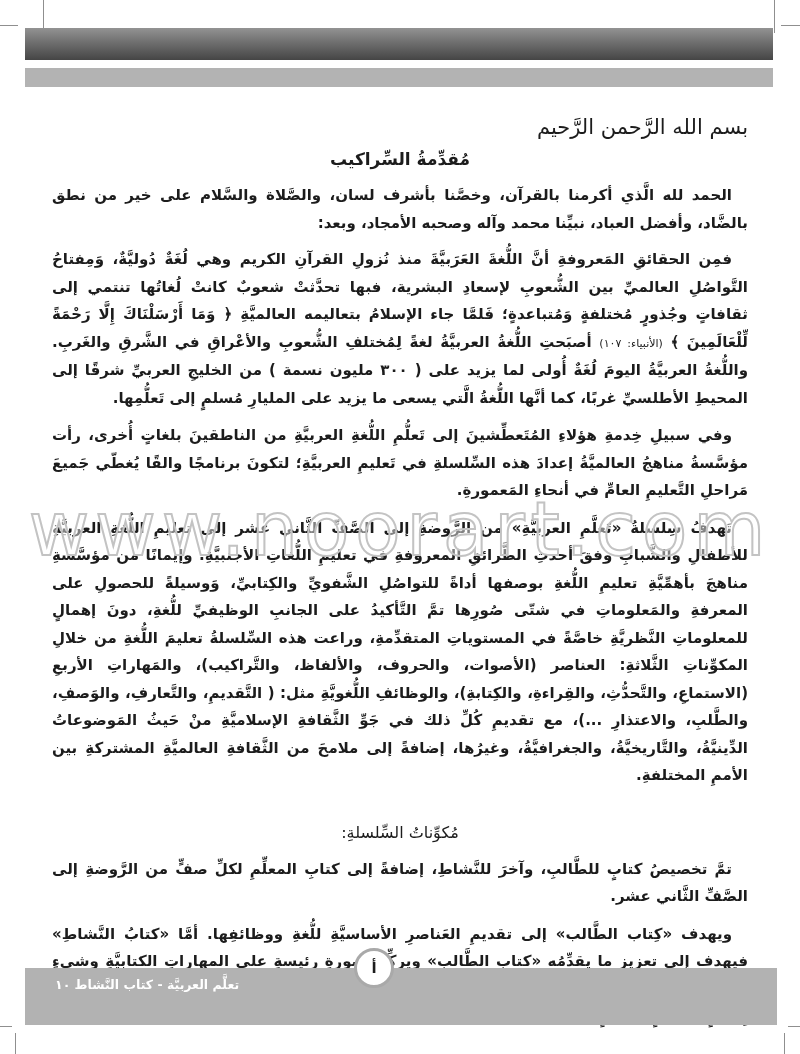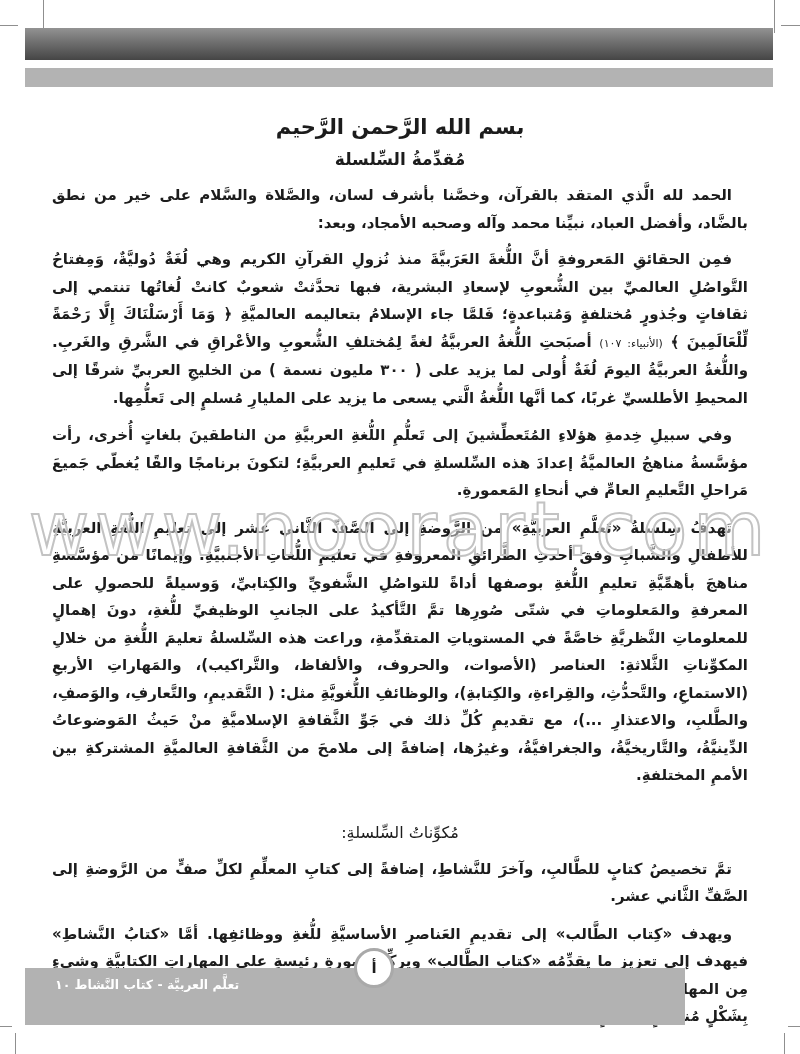--- a/index.html
+++ b/index.html
@@ -33,21 +33,21 @@
     position: absolute; left: 25px; top: 68px; width: 748px; height: 19px;
     background: #b3b3b3;
   }
 
   
   .content {
     position: absolute; left: 52px; right: 52px; top: 112px;
     color: #1c1c1c;
   }
   .basmala {
-    text-align: center; font-size: 21px; font-weight: bold; line-height: 30px;
+    text-align: right; font-size: 21px; font-weight: normal; line-height: 30px;
   }
   .series-title {
     text-align: center; font-size: 17px; font-weight: bold; line-height: 26px;
     margin-top: 4px;
   }
   .body-text p {
     font-size: 15px; font-weight: bold; line-height: 27.5px;
     text-align: justify; text-indent: 16px;
     margin: 10px 0 0 0;
   }
@@ -64,21 +64,21 @@
     position: absolute; left: -8px; top: 486px; width: 816px;
     text-align: center; white-space: nowrap;
     font-size: 74px; letter-spacing: 6px;
     color: rgba(255, 255, 255, 0.45);
     -webkit-text-stroke: 2px #c3c3c3;
     z-index: 9; pointer-events: none;
   }
 
   
   .footer-bar {
-    position: absolute; left: 25px; top: 968px; width: 660px; height: 57px;
+    position: absolute; left: 25px; top: 968px; width: 752px; height: 57px;
     background: #b2b2b2;
   }
   .footer-label {
     position: absolute; left: 30px; top: 9px;
     color: #ffffff; font-size: 12.5px; font-weight: bold; direction: rtl;
   }
   .page-circle {
     position: absolute; left: 354px; top: 948px;
     width: 34px; height: 34px;
     background: #ffffff; border: 3px solid #a9a9a9; border-radius: 50%;
@@ -98,24 +98,24 @@
   <div class="crop crop-bl-h"></div>
   <div class="crop crop-bl-v"></div>
   <div class="crop crop-br-h"></div>
   <div class="crop crop-br-v"></div>
 
   <div class="bar-dark"></div>
   <div class="bar-light"></div>
 
   <div class="content">
     <div class="basmala">بسم الله الرَّحمن الرَّحيم</div>
-    <div class="series-title">مُقدِّمةُ السِّلسلة</div>
+    <div class="series-title">مُقدِّمةُ السِّراكيب</div>
 
     <div class="body-text">
-      <p class="para-1">الحمد لله الَّذي المتقد بالقرآن، وخصَّنا بأشرف لسان، والصَّلاة والسَّلام على خير من نطق بالضَّاد، وأفضل العباد، نبيِّنا محمد وآله وصحبه الأمجاد، وبعد:</p>
+      <p class="para-1">الحمد لله الَّذي أكرمنا بالقرآن، وخصَّنا بأشرف لسان، والصَّلاة والسَّلام على خير من نطق بالضَّاد، وأفضل العباد، نبيِّنا محمد وآله وصحبه الأمجاد، وبعد:</p>
 
       <p class="para-2">
         <span>فمِن الحقائقِ المَعروفةِ أنَّ اللُّغةَ العَرَبيَّةَ منذ نُزولِ القرآنِ الكريم وهي لُغَةٌ دُوليَّةٌ، وَمِفتاحُ التَّواصُلِ العالميِّ بين الشُّعوبِ لإسعادِ البشرية، فبها تحدَّثتْ شعوبٌ كانتْ لُغاتُها تنتمي إلى ثقافاتٍ وجُذورٍ مُختلفةٍ وَمُتباعدةٍ؛ فَلمَّا جاء الإسلامُ بتعاليمه العالميَّةِ</span>
         <span class="verse">﴿ وَمَا أَرْسَلْنَاكَ إِلَّا رَحْمَةً لِّلْعَالَمِينَ ﴾</span>
         <span class="citation">(الأنبياء: ١٠٧)</span>
         <span>أصبَحتِ اللُّغةُ العربيَّةُ لغةً لِمُختلفِ الشُّعوبِ والأعْراقِ في الشَّرقِ والغَربِ. واللُّغةُ العربيَّةُ اليومَ لُغَةٌ أُولى لما يزيد على ( ٣٠٠ مليون نسمة ) من الخليجِ العربيِّ شرقًا إلى المحيطِ الأطلسيِّ غربًا، كما أنَّها اللُّغةُ الَّتي يسعى ما يزيد على المليارِ مُسلمٍ إلى تَعلُّمِها.</span>
       </p>
 
       <p class="para-3">وفي سبيلِ خِدمةِ هؤلاءِ المُتَعطِّشينَ إلى تَعلُّمِ اللُّغةِ العربيَّةِ من الناطقينَ بلغاتٍ أُخرى، رأت مؤسَّسةُ مناهجُ العالميَّةُ إعدادَ هذه السِّلسلةِ في تَعليمِ العربيَّةِ؛ لتكونَ برنامجًا والقًا يُغطّي جَميعَ مَراحلِ التَّعليمِ العامِّ في أنحاءِ المَعمورةِ.</p>
 

